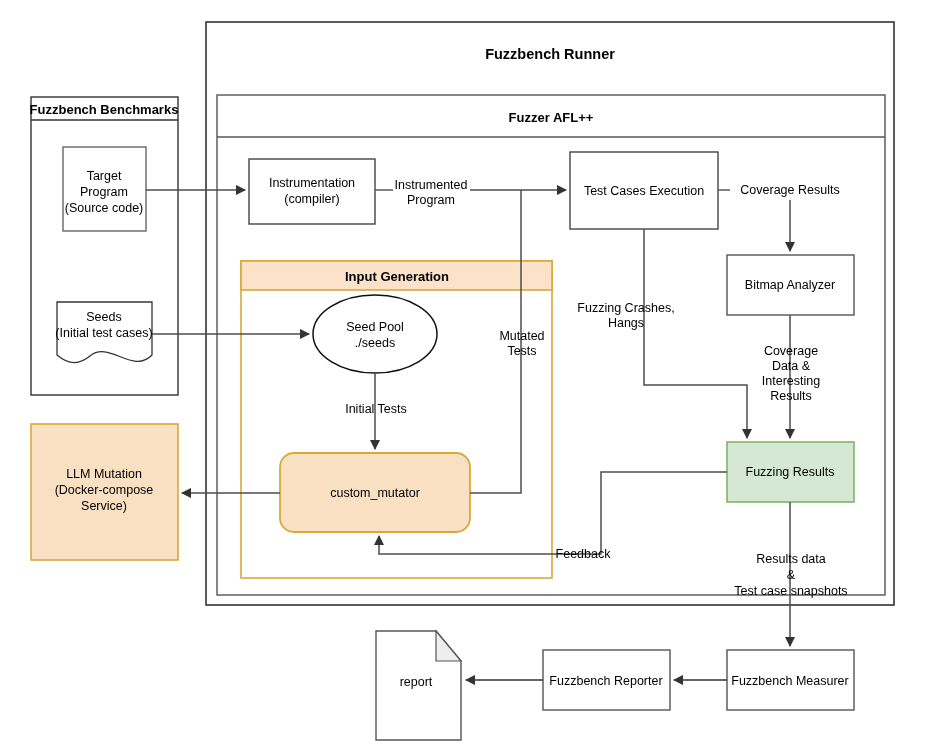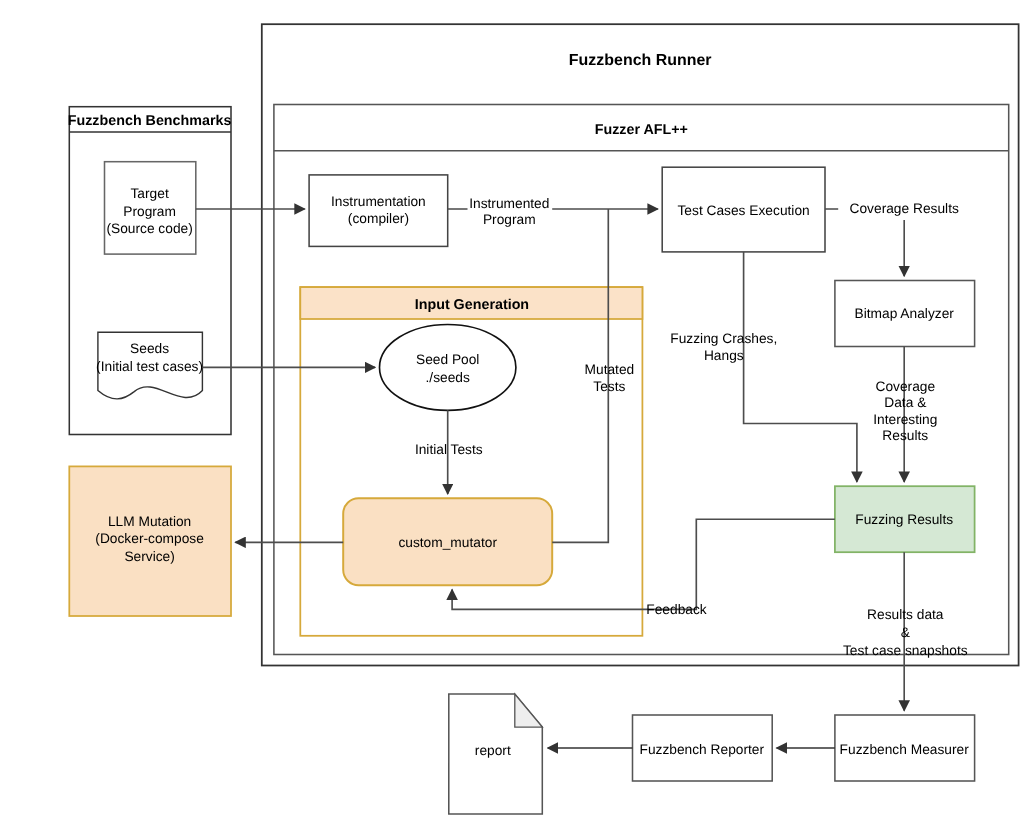--- a/index.html
+++ b/index.html
@@ -1,18 +1,18 @@
 <!DOCTYPE html>
 <html><head>
 <meta charset="utf-8">
 <style>
   html,body{margin:0;padding:0;background:#ffffff;}
   body{width:934px;height:752px;overflow:hidden;
        font-family:"Liberation Sans","DejaVu Sans",sans-serif;}
-  #stage{position:relative;width:804px;height:752px;padding-left:32px;}
+  #stage{position:relative;width:804px;height:752px;}
   svg{display:block;}
   .lbl{font-family:"Liberation Sans","DejaVu Sans",sans-serif;font-size:12.5px;fill:#000;}
   .lbl-bold{font-family:"Liberation Sans","DejaVu Sans",sans-serif;font-size:13px;font-weight:bold;fill:#000;}
   .lbl-title{font-family:"Liberation Sans","DejaVu Sans",sans-serif;font-size:14.5px;font-weight:bold;fill:#000;}
   .edgelbl{font-family:"Liberation Sans","DejaVu Sans",sans-serif;font-size:12.5px;fill:#000;}
 </style>
 </head>
 <body>
 
 <div id="stage">

